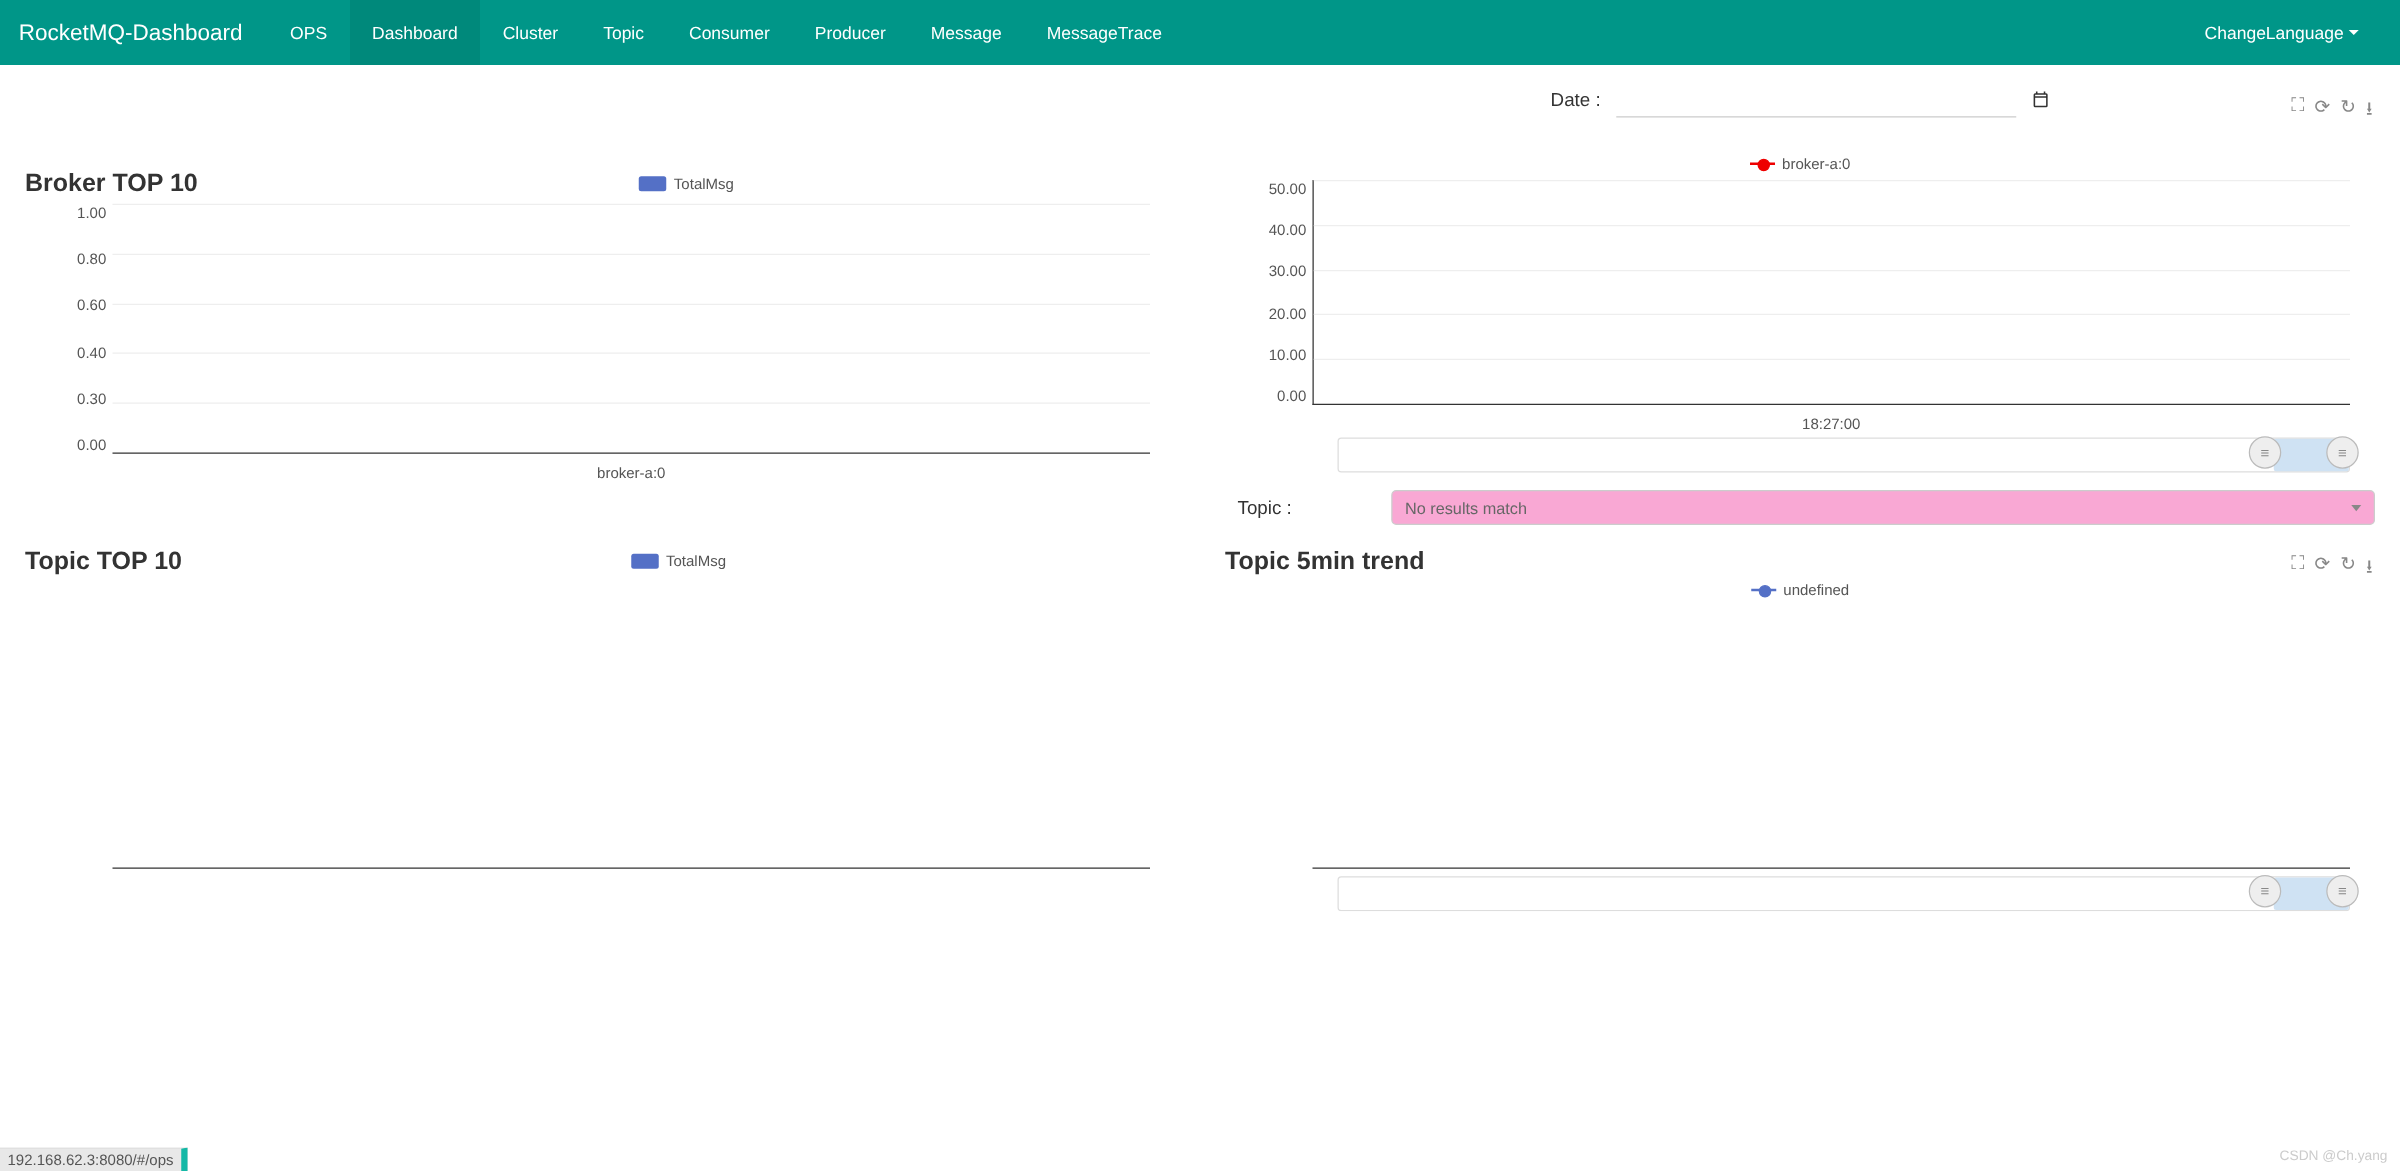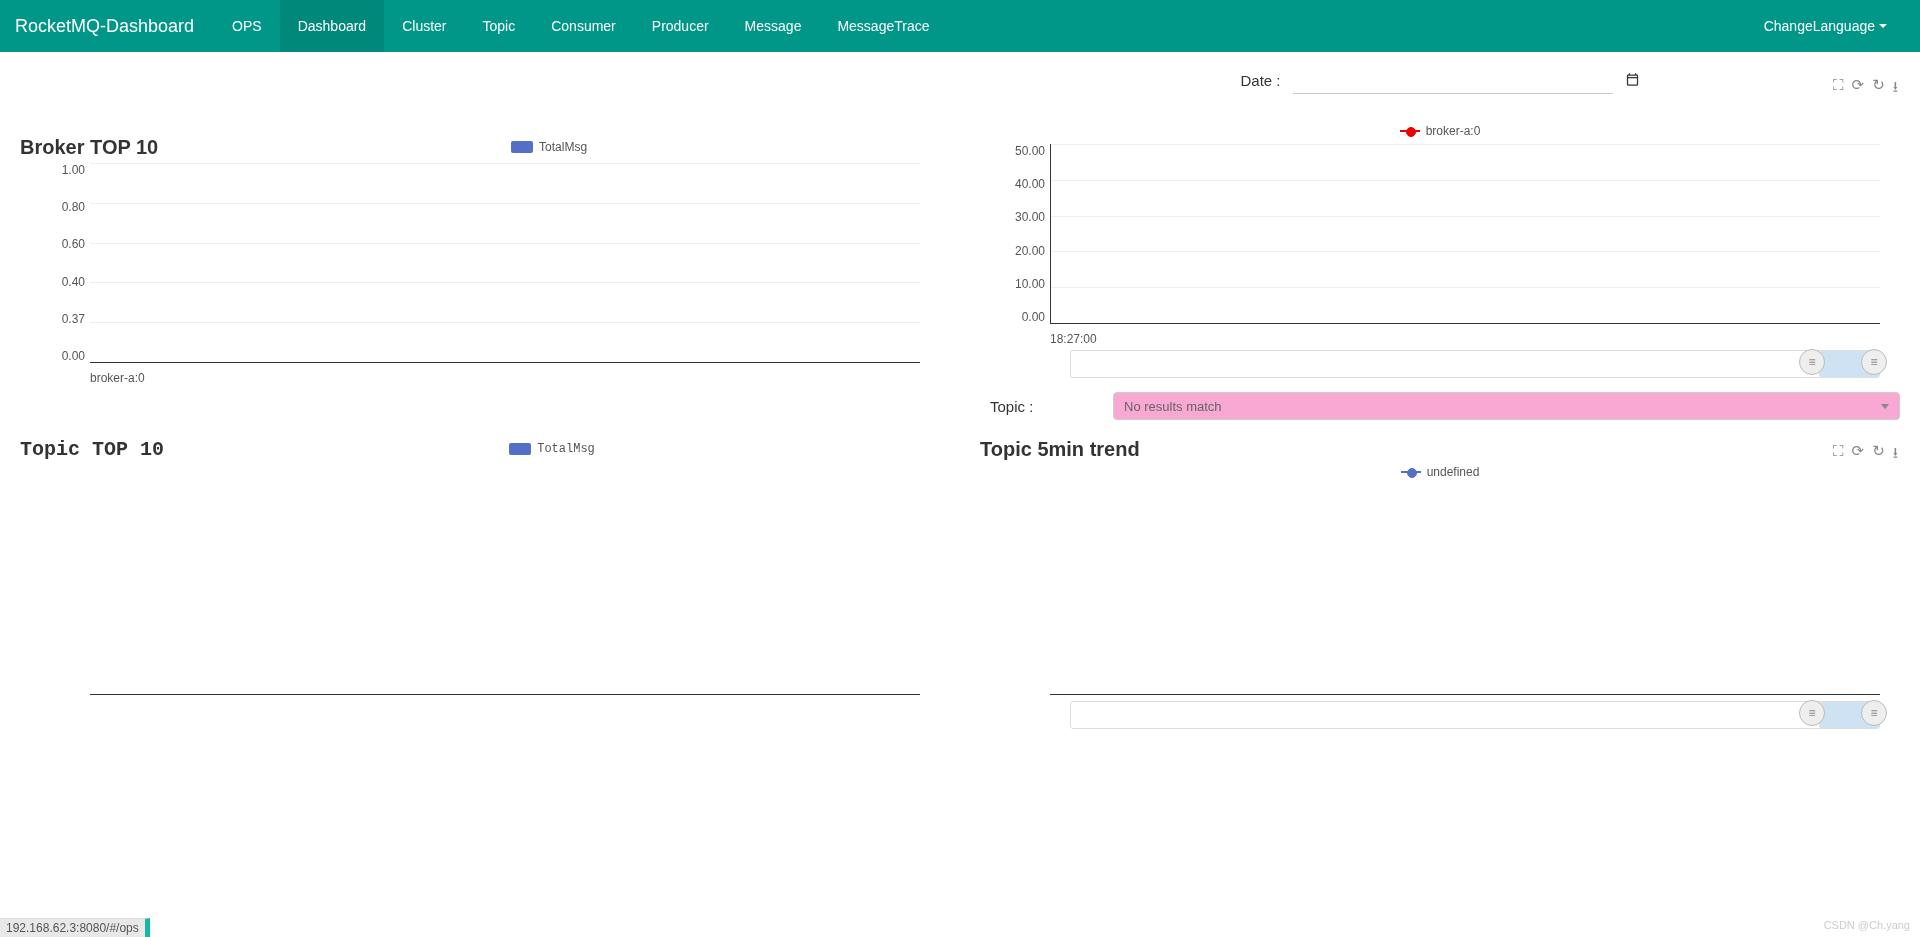--- a/index.html
+++ b/index.html
@@ -22,21 +22,21 @@
   .legend { text-align:center; font-size:12px; color:#555; margin-bottom:6px; display:flex; justify-content:center; align-items:center; gap:6px; }
   .legend-swatch { width:22px; height:12px; border-radius:2px; display:inline-block; }
   .legend-line { width:20px; height:0; border-top:2px solid; display:inline-block; position:relative; }
   .legend-line::after { content:''; width:8px; height:8px; border-radius:50%; position:absolute; left:6px; top:-5px; background: inherit; border:1px solid currentColor; background: currentColor; }
   .chart-box { position: relative; height: 220px; margin-left: 70px; margin-right: 20px; }
   .chart-box.short { height: 200px; }
   .y-axis { position:absolute; left:-50px; top:0; bottom:20px; width:45px; display:flex; flex-direction:column; justify-content:space-between; text-align:right; font-size:12px; color:#555; }
   .plot { position:absolute; left:0; right:0; top:0; bottom:20px; border-bottom:1px solid #333; }
   .plot.withleft { border-left:1px solid #333; }
   .gridline { position:absolute; left:0; right:0; border-top:1px solid #eee; }
-  .x-label { position:absolute; bottom:-2px; left:0; right:0; text-align:left; font-size:12px; color:#555;margin-top:20px; }
+  .x-label { position:absolute; bottom:-2px; left:0; right:0; text-align:center; font-size:12px; color:#555;margin-top:20px; }
   .chart-toolbar { position:absolute; right:22px; top:4px; display:flex; gap:8px; color:#888; font-size:15px; }
   .tool-ic { cursor:pointer; }
   .slider-track { position:relative; height:28px; margin: 6px 20px 0 90px; border:1px solid #ddd; border-radius:3px; background:#fff; }
   .slider-fill { position:absolute; right:0; top:0; bottom:0; width:60px; background:#cfe2f3; border-radius:2px; }
   .slider-handle { position:absolute; top:-2px; width:26px; height:26px; border-radius:50%; background:#eee; border:1px solid #bbb; display:flex; align-items:center; justify-content:center; color:#888; font-size:12px; }
   .topic-row { display:flex; align-items:center; margin: 14px 0 8px 0; gap: 3px; padding-left: 10px; }
   .topic-label { font-size:15px; color:#333; width: 120px; }
   .topic-select { flex:1; border:1px solid #ccc; border-radius:4px; height:28px; background:#f9a8d4; display:flex; align-items:center; padding:0 10px; color:#666; font-size:13px; position:relative; }
   .topic-select::after { content:''; position:absolute; right:10px; top:11px; border-left:4px solid transparent; border-right:4px solid transparent; border-top:5px solid #888; }
   .spacer-top { height: 64px; }
@@ -79,21 +79,21 @@
           <span class="legend-swatch" style="background:#5470c6"></span>
           <span>TotalMsg</span>
         </div>
       </div>
       <div class="chart-box">
         <div class="y-axis">
           <span>1.00</span>
           <span>0.80</span>
           <span>0.60</span>
           <span>0.40</span>
-          <span>0.37</span>
+          <span>0.30</span>
           <span>0.00</span>
         </div>
         <div class="plot">
           <div class="gridline" style="top:0%"></div>
           <div class="gridline" style="top:20%"></div>
           <div class="gridline" style="top:40%"></div>
           <div class="gridline" style="top:60%"></div>
           <div class="gridline" style="top:80%"></div>
         </div>
         <div class="x-label">broker-a:0</div>
@@ -148,21 +148,21 @@
         <div class="topic-select">
           <span>No results match</span>
         </div>
       </div>
     </div>
   </div>
 
   <div class="row" style="margin-top:10px;">
 
     <div class="col">
-      <div style="display:flex; align-items:center;font-family:Liberation Mono, monospace;">
+      <div style="display:flex; align-items:center;">
         <div class="chart-title">Topic TOP 10</div>
         <div class="legend" style="flex:1;">
           <span class="legend-swatch" style="background:#5470c6"></span>
           <span>TotalMsg</span>
         </div>
       </div>
       <div class="chart-box" style="height:230px;">
         <div class="baseline-only"></div>
       </div>
     </div>

